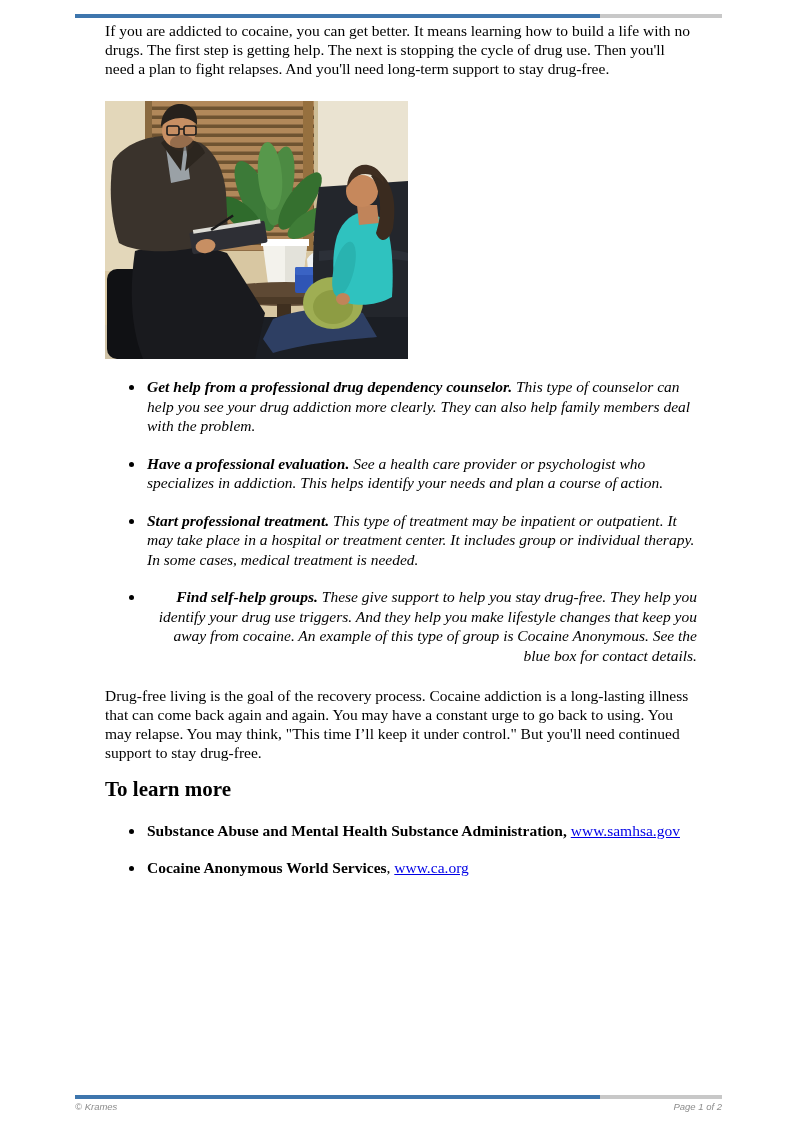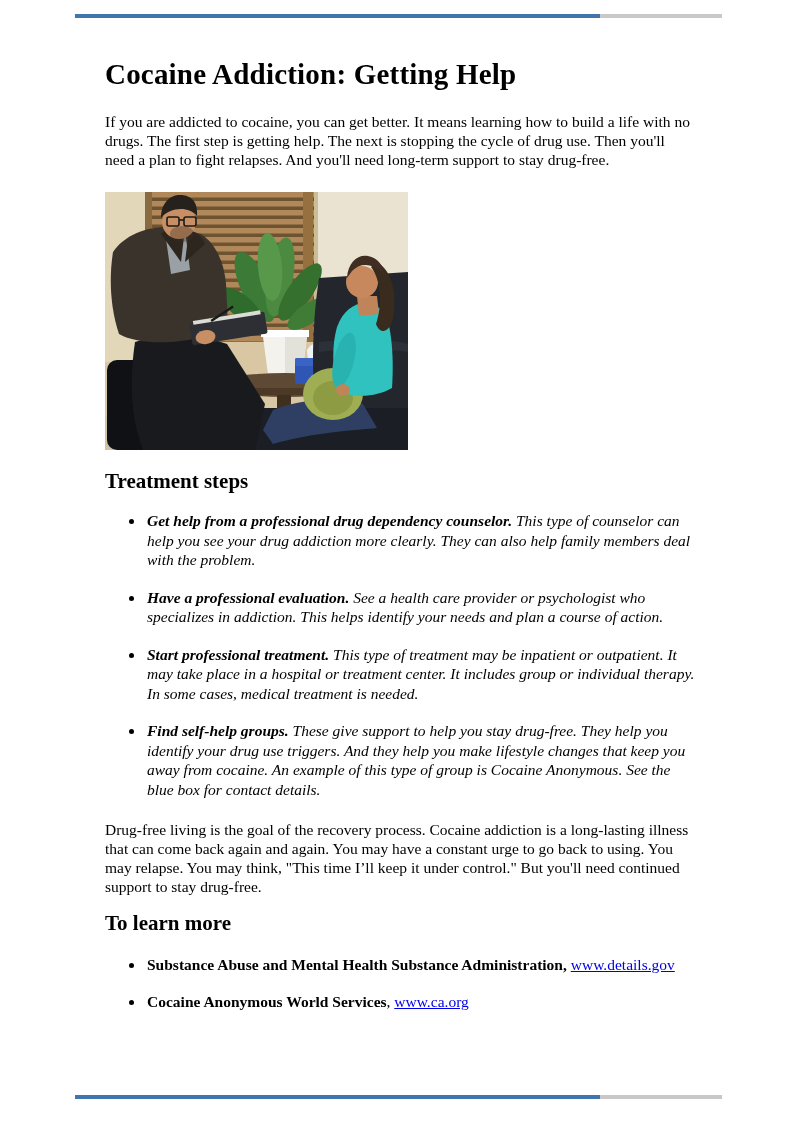--- a/index.html
+++ b/index.html
@@ -33,21 +33,21 @@
     margin:19px 0 0 0;
   }
   h2.spaced{margin-top:15px;}
   ul.steps{
     margin:18px 0 0 0;padding:0 0 0 40px;
   }
   ul.steps li{
     font-size:15.5px;line-height:19.5px;
     margin:0 0 18px 0;padding-left:2px;font-style:italic;
   }
-  ul.steps li:last-child{margin-bottom:0;}
+  ul.steps li:last-child{margin-bottom:0;text-align:right;}
   ul.links{
     margin:20px 0 0 0;padding:0 0 0 40px;
   }
   ul.links li{
     font-size:15.5px;line-height:19px;margin:0 0 18px 0;padding-left:2px;
   }
   .b{font-weight:bold;}
   a.doc-link{color:#0000e6;text-decoration:underline;cursor:pointer;}
 
   .footer-text{
@@ -62,21 +62,20 @@
 
 <div class="page">
 
   <div class="rule top">
     <div class="seg-blue"></div>
     <div class="seg-gray"></div>
   </div>
 
   <div class="content">
 
-    <h1>Cocaine Addiction: Getting Help</h1>
 
     <p class="body-text">If you are addicted to cocaine, you can get better. It means learning how to build a life with no drugs. The first step is getting help. The next is stopping the cycle of drug use. Then you'll need a plan to fight relapses. And you'll need long-term support to stay drug-free.</p>
 
     <div class="photo-wrap">
       <svg width="303" height="258" viewBox="0 0 303 258" role="img">
 
         <rect x="0" y="0" width="303" height="258" fill="#d8c7a2"></rect>
         <rect x="0" y="0" width="42" height="170" fill="#e3d7ba"></rect>
         <rect x="8" y="58" width="10" height="16" fill="#efe9da"></rect>
 
@@ -158,40 +157,43 @@
           <g transform="rotate(-9 120 140)">
             <rect x="86" y="126" width="76" height="22" rx="2" fill="#2e2f35"></rect>
             <rect x="90" y="124" width="68" height="4" fill="#dcdcd6"></rect>
             <ellipse cx="100" cy="142" rx="10" ry="7" fill="#c78f63"></ellipse>
             <line x1="108" y1="127" x2="132" y2="116" stroke="#1a1a1a" stroke-width="2.5"></line>
           </g>
         </g>
       </svg>
     </div>
 
-    <h2>Treatment steps</h2>
 
     <ul class="steps">
       <li><span class="b">Get help from a professional drug dependency counselor.</span><span> This type of counselor can help you see your drug addiction more clearly. They can also help family members deal with the problem.</span></li>
       <li><span class="b">Have a professional evaluation.</span><span> See a health care provider or psychologist who specializes in addiction. This helps identify your needs and plan a course of action.</span></li>
       <li><span class="b">Start professional treatment.</span><span> This type of treatment may be inpatient or outpatient. It may take place in a hospital or treatment center. It includes group or individual therapy. In some cases, medical treatment is needed.</span></li>
       <li><span class="b">Find self-help groups.</span><span> These give support to help you stay drug-free. They help you identify your drug use triggers. And they help you make lifestyle changes that keep you away from cocaine. An example of this type of group is Cocaine Anonymous. See the blue box for contact details.</span></li>
     </ul>
 
 
     <p class="body-text">Drug-free living is the goal of the recovery process. Cocaine addiction is a long-lasting illness that can come back again and again. You may have a constant urge to go back to using. You may relapse. You may think, "This time I’ll keep it under control." But you'll need continued support to stay drug-free.</p>
 
     <h2 class="spaced">To learn more</h2>
 
     <ul class="links">
-      <li><span class="b">Substance Abuse and Mental Health Substance Administration,</span><span> </span><a class="doc-link" href="#">www.details.gov</a></li>
+      <li><span class="b">Substance Abuse and Mental Health Substance Administration,</span><span> </span><a class="doc-link" href="#">www.samhsa.gov</a></li>
       <li><span class="b">Cocaine Anonymous World Services</span><span>, </span><a class="doc-link" href="#">www.ca.org</a></li>
     </ul>
 
   </div>
 
   <div class="rule bottom">
     <div class="seg-blue"></div>
     <div class="seg-gray"></div>
   </div>
 
+  <div class="footer-text">
+    <span>© Krames</span>
+    <span>Page 1 of 2</span>
+  </div>
 
 </div>
 
 </body></html>

